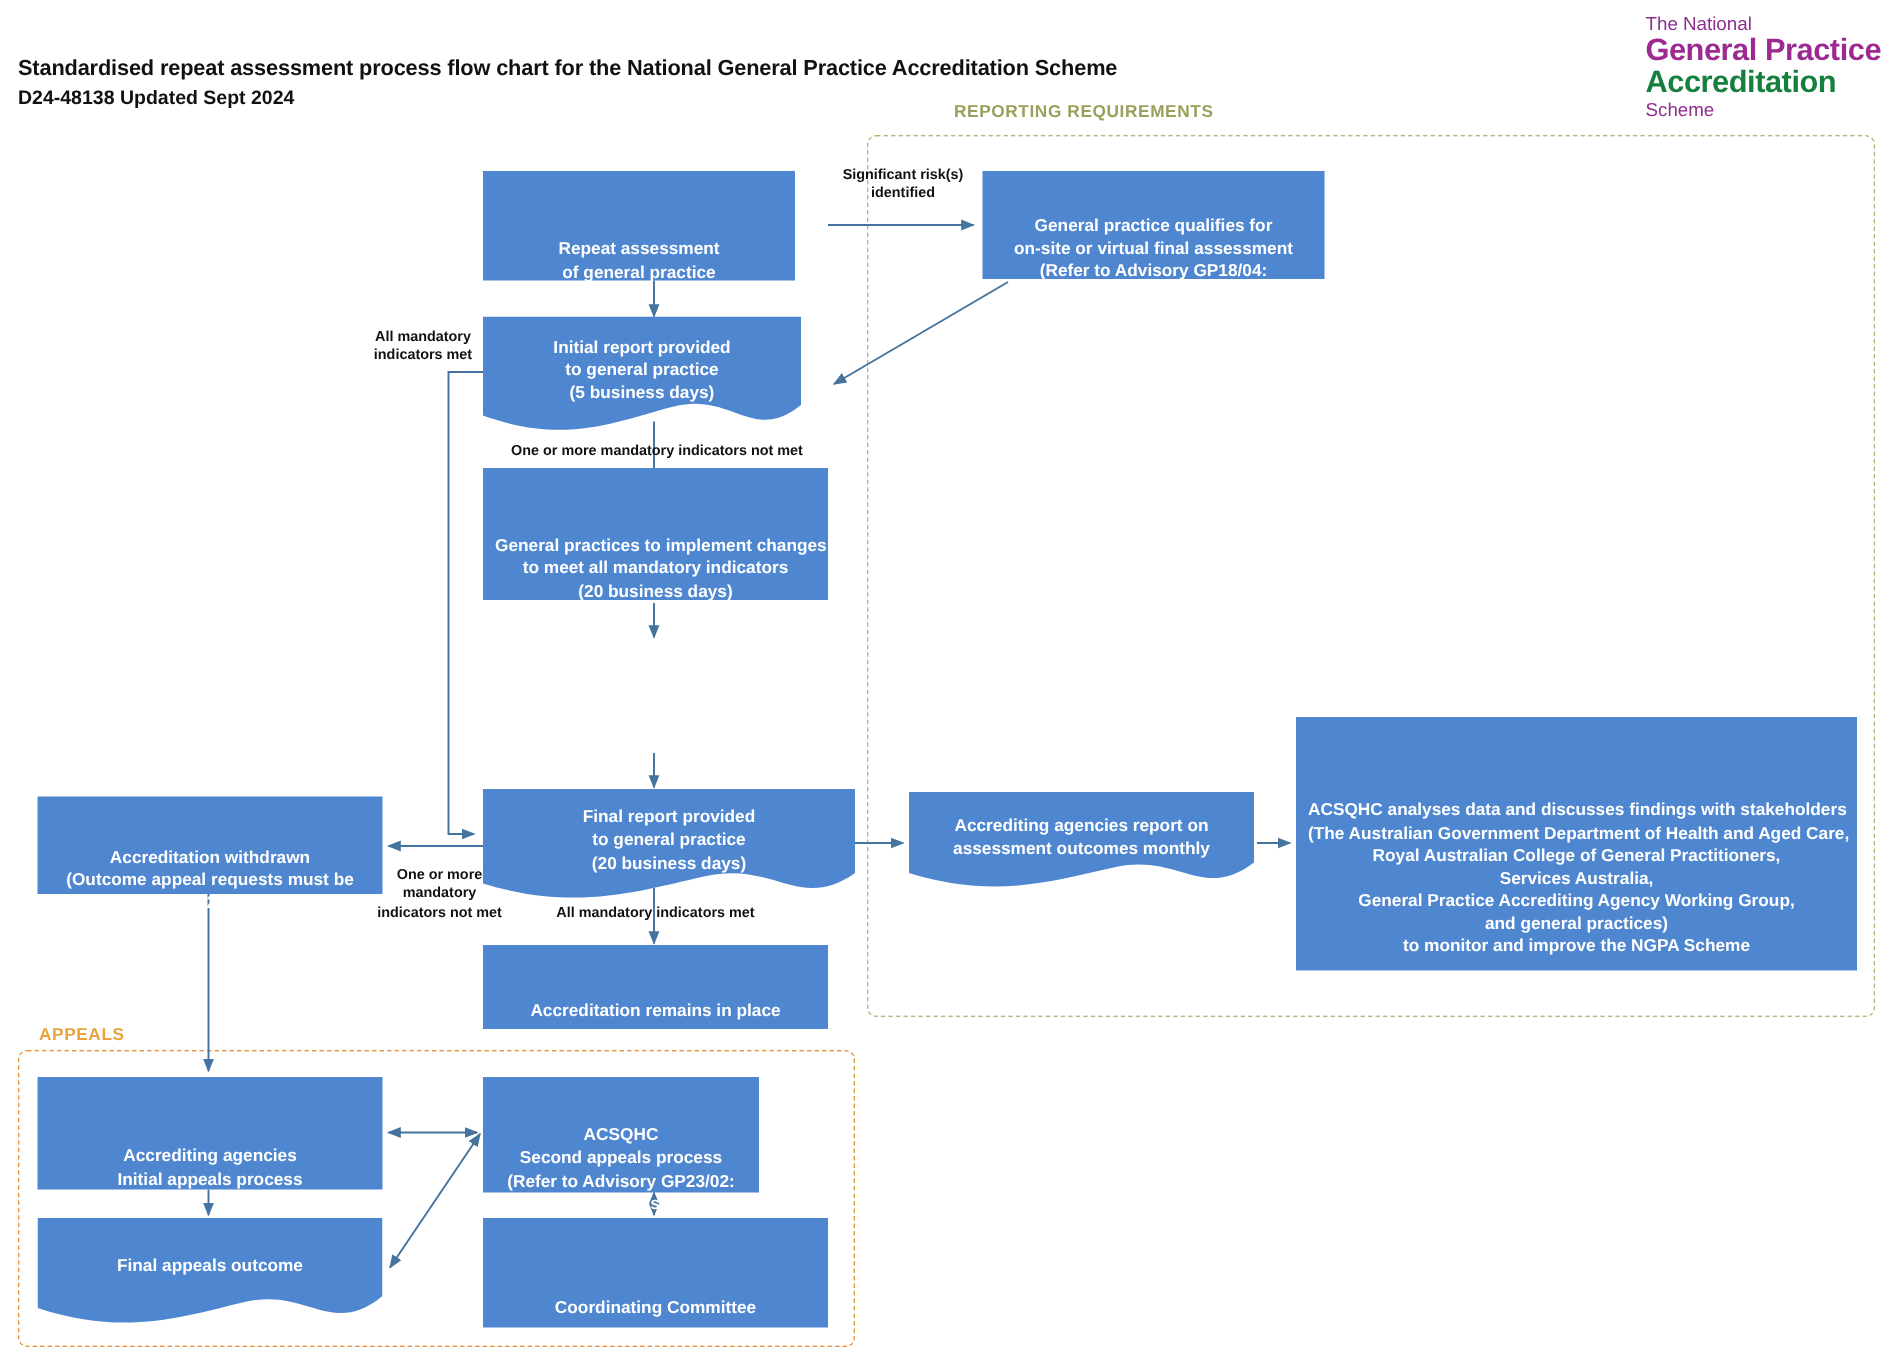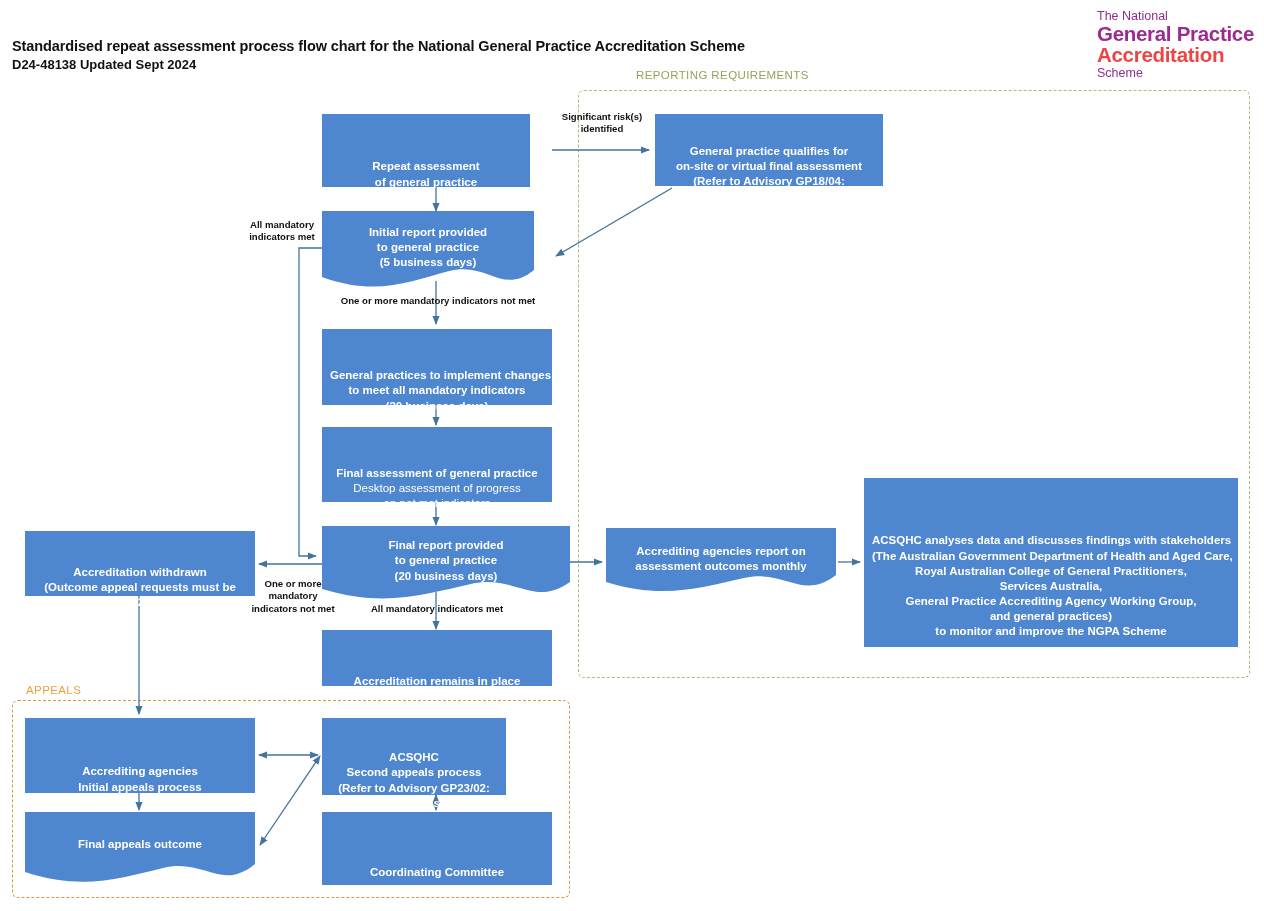--- a/index.html
+++ b/index.html
@@ -13,34 +13,34 @@
 
   
   .title-block{position:absolute;left:12px;top:38px;}
   .title-main{font-size:14.5px;font-weight:bold;color:#111;letter-spacing:-0.1px;white-space:nowrap;}
   .title-sub{font-size:13px;font-weight:bold;color:#111;margin-top:3px;white-space:nowrap;}
 
   
   .logo{position:absolute;left:1097px;top:10px;width:160px;line-height:1.04;}
   .logo .l1{font-size:12.5px;color:#8e2f8e;font-weight:normal;}
   .logo .l2{font-size:20.5px;color:#9c2a92;font-weight:bold;letter-spacing:-0.3px;}
-  .logo .l3{font-size:20.5px;color:#ef4444;font-weight:bold;letter-spacing:-0.3px;}
+  .logo .l3{font-size:20.5px;color:#15803d;font-weight:bold;letter-spacing:-0.3px;}
   .logo .l4{font-size:12.5px;color:#8e2f8e;font-weight:normal;margin-top:1px;}
 
   
   .group-frame{position:absolute;box-sizing:border-box;background:transparent;}
   .frame-reporting{
     left:578px;top:90px;width:672px;height:588px;
     border:1.5px dashed #b5b87a;border-radius:6px;
   }
   .frame-appeals{
     left:12px;top:700px;width:558px;height:198px;
     border:1.5px dashed #e3953f;border-radius:6px;
   }
-  .group-label{position:absolute;font-size:11.5px;font-weight:normal;letter-spacing:0.4px;}
+  .group-label{position:absolute;font-size:11.5px;font-weight:bold;letter-spacing:0.4px;}
   .label-reporting{left:636px;top:69px;color:#9aa05c;}
   .label-appeals{left:26px;top:684px;color:#e8a33d;}
 
   
   .node{
     position:absolute;box-sizing:border-box;
     background:#4e86d0;color:#ffffff;
     display:flex;align-items:center;justify-content:center;
     text-align:center;font-weight:bold;line-height:1.32;
     font-size:11.5px;padding:4px 8px;
@@ -147,48 +147,41 @@
     <svg class="wave-bg" viewBox="0 0 230 79" preserveAspectRatio="none">
       <path d="M0,0 H230 V59 C195,85 180,50 138,60 C96,70 60,86 0,66 Z" fill="#4e86d0"></path>
     </svg>
     <div class="lines" style="margin-top:-10px;">
       <div>Initial report provided</div>
       <div>to general practice</div>
       <div>(5 business days)</div>
     </div>
   </div>
 
-  <div class="node" style="left:322px;top:329px;width:230px;height:76px;">
+  <div class="node" style="left:322px;top:312px;width:230px;height:88px;">
     <div class="lines">
       <div>General practices to implement changes</div>
       <div>to meet all mandatory indicators</div>
       <div>(20 business days)</div>
     </div>
   </div>
 
-  <div class="node" style="left:322px;top:427px;width:230px;height:75px;">
-    <div class="lines">
-      <div>Final assessment of general practice</div>
-      <div style="font-weight:normal;">Desktop assessment of progress</div>
-      <div style="font-weight:normal;">on not met indicators</div>
-    </div>
-  </div>
 
   <div class="node wavy" style="left:322px;top:526px;width:248px;height:76px;">
     <svg class="wave-bg" viewBox="0 0 230 76" preserveAspectRatio="none">
       <path d="M0,0 H230 V56 C196,82 180,48 138,58 C96,68 58,82 0,63 Z" fill="#4e86d0"></path>
     </svg>
     <div class="lines" style="margin-top:-10px;">
       <div>Final report provided</div>
       <div>to general practice</div>
       <div>(20 business days)</div>
     </div>
   </div>
 
-  <div class="node" style="left:322px;top:630px;width:230px;height:56px;">
+  <div class="node" style="left:322px;top:630px;width:230px;height:56px;align-items:flex-end;">
     <div class="lines">
       <div>Accreditation remains in place</div>
     </div>
   </div>
 
   <div class="node" style="left:25px;top:531px;width:230px;height:65px;">
     <div class="lines">
       <div>Accreditation withdrawn</div>
       <div>(Outcome appeal requests must be</div>
       <div>submitted within 20 business days)</div>

